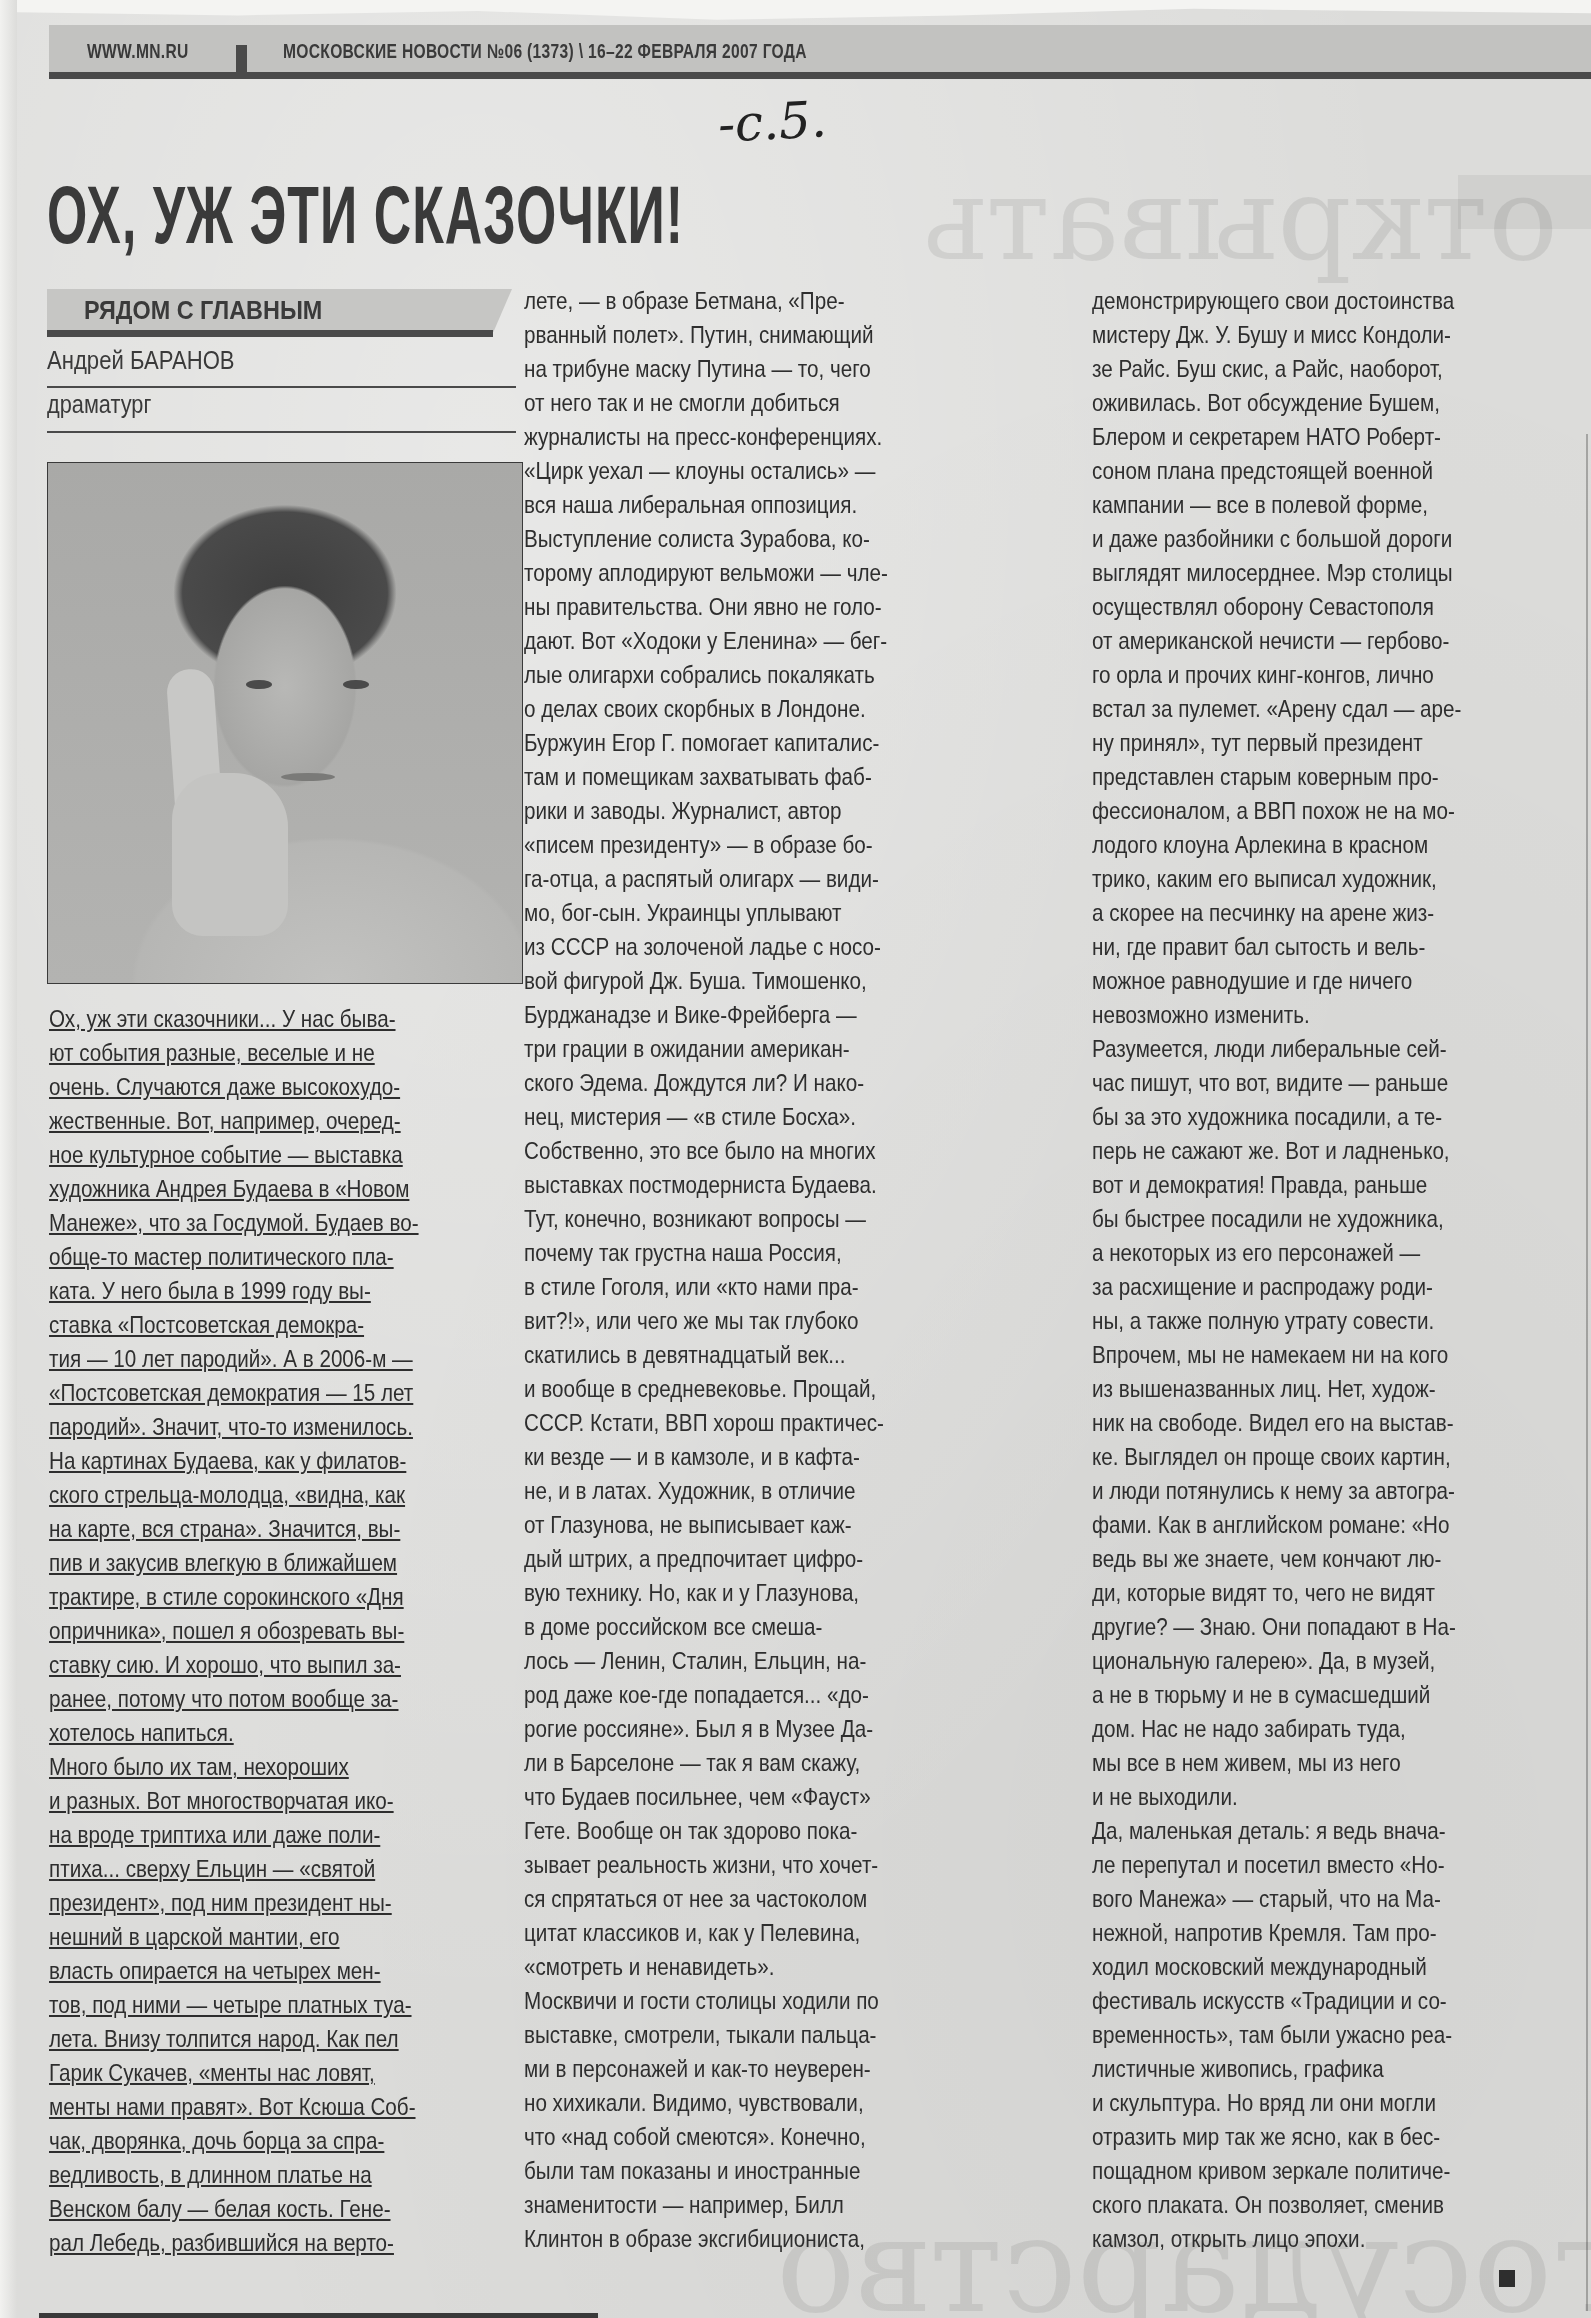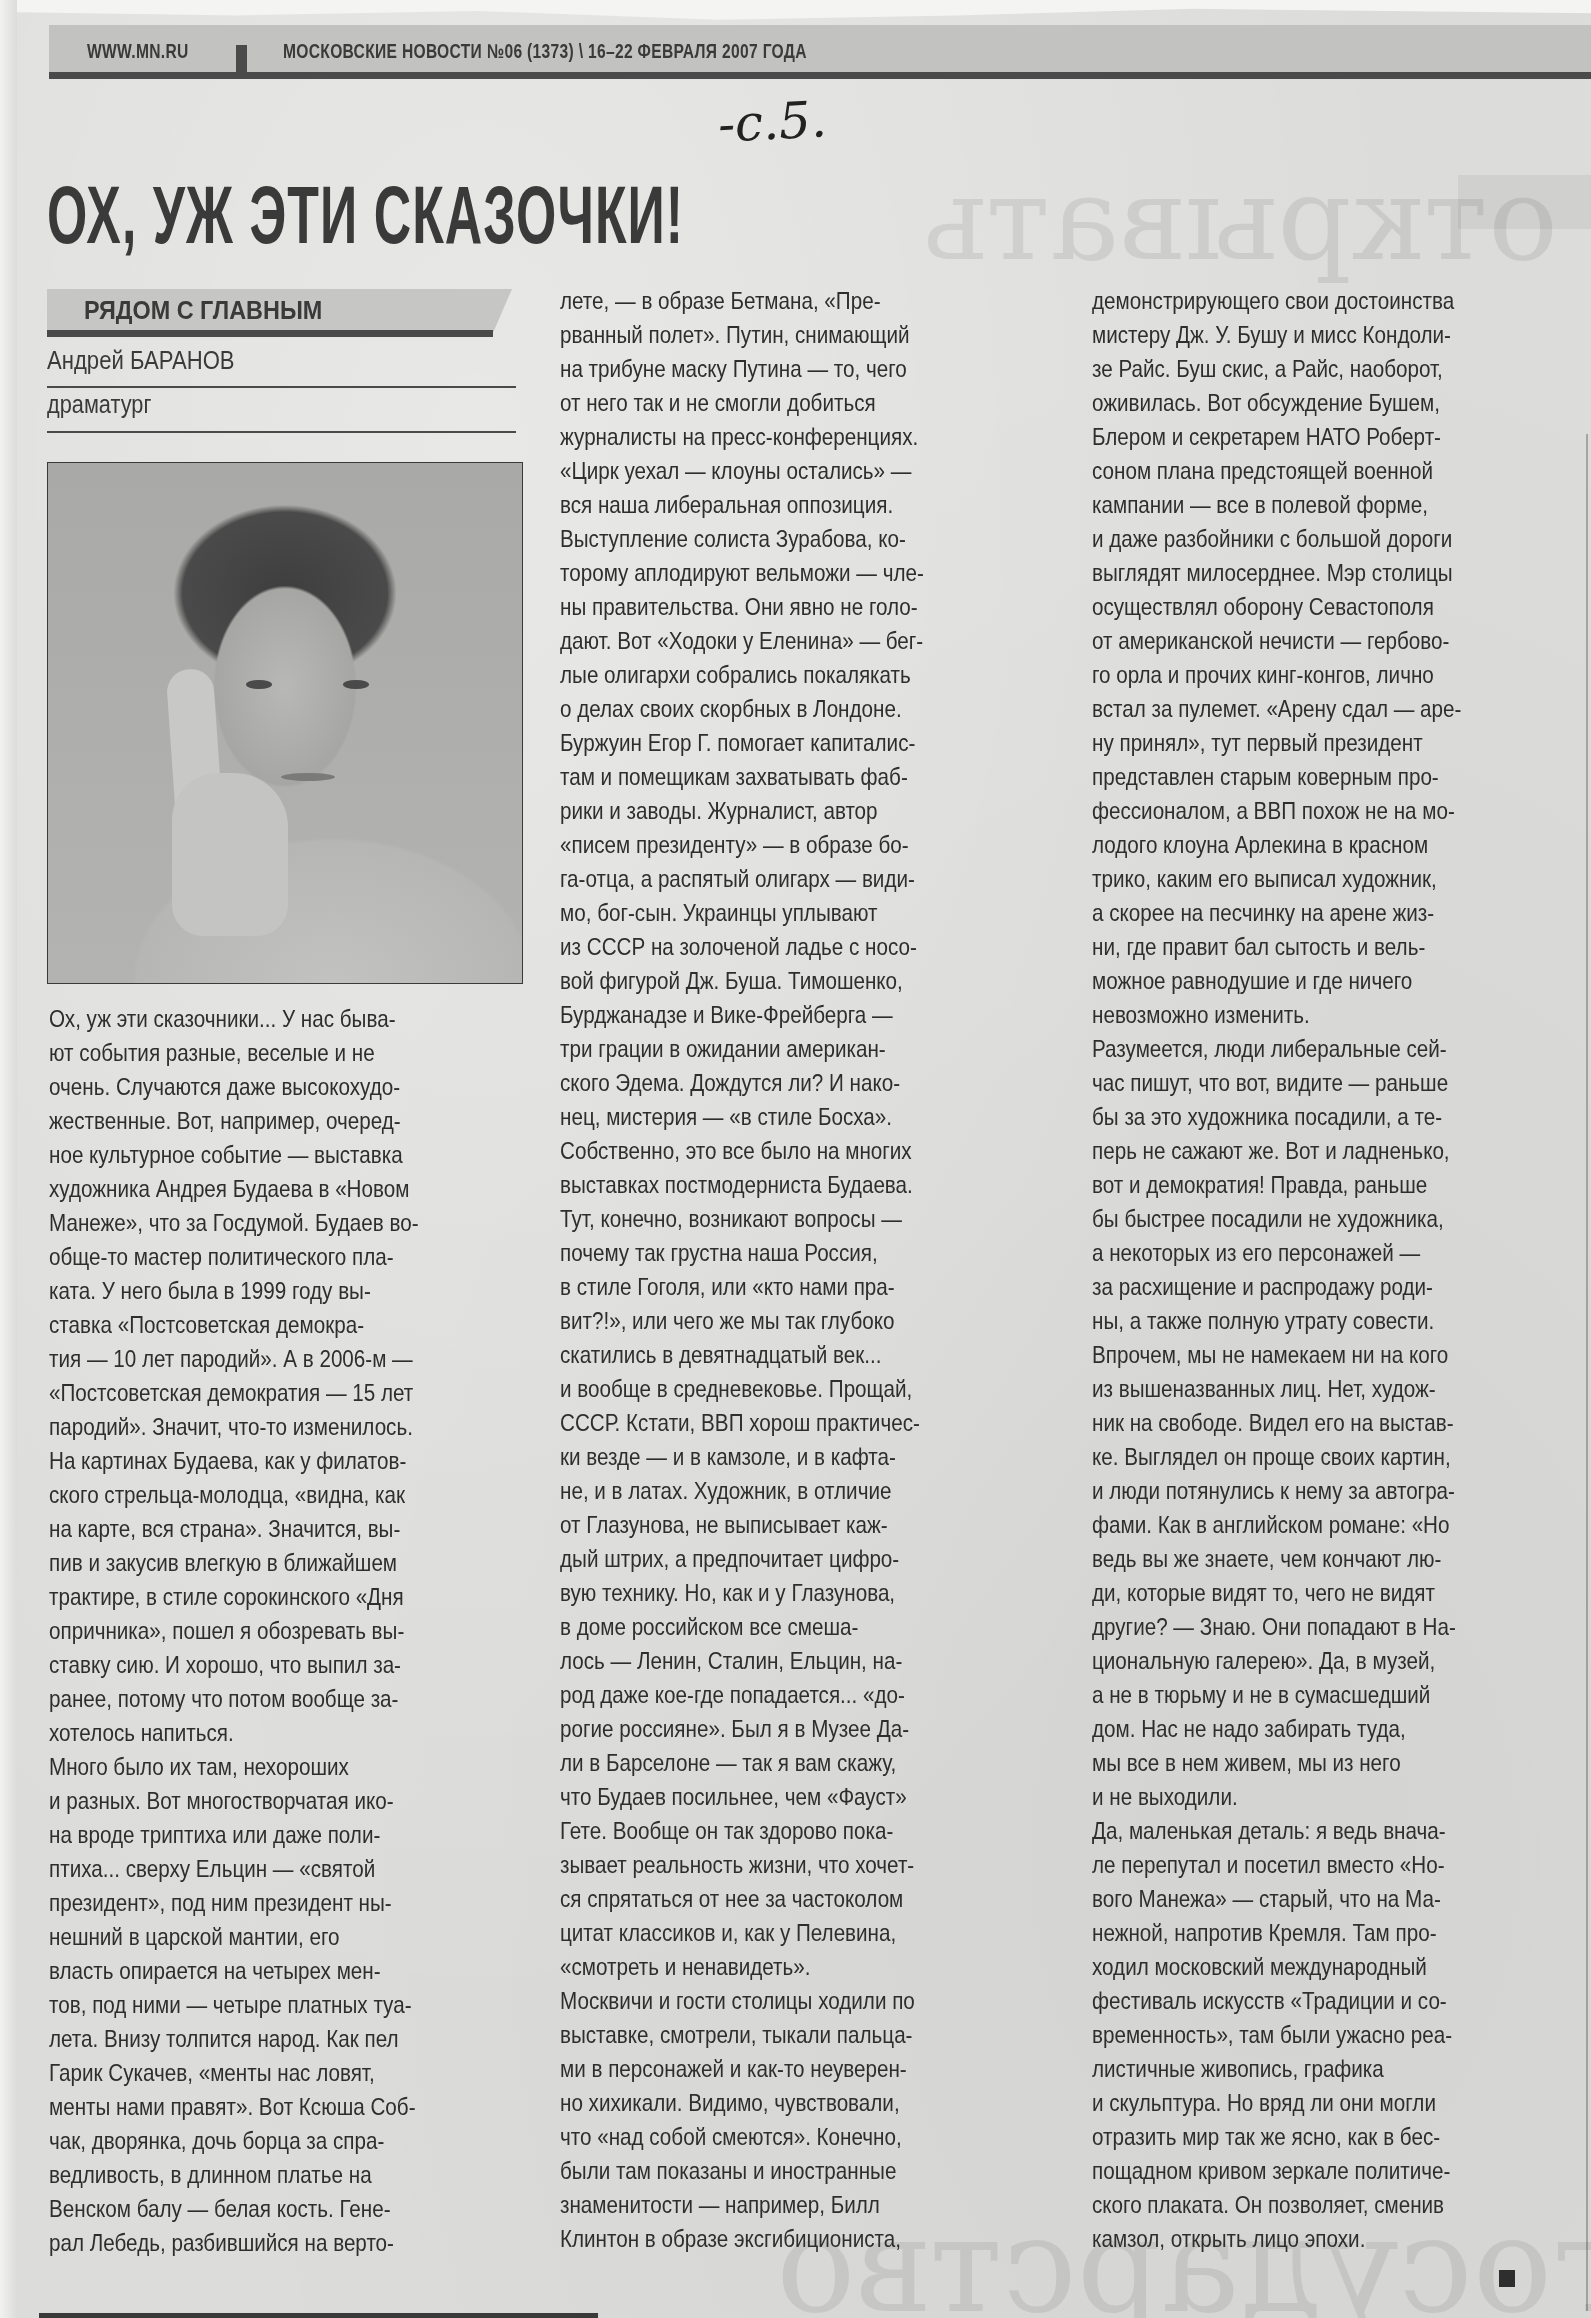--- a/index.html
+++ b/index.html
@@ -113,22 +113,22 @@
     background: #c4c4c2; border-radius: 47px 54px 31px 31px;
   }
   .photo-eye { position: absolute; width: 26px; height: 9.3px; background: #4a4a4a; border-radius: 50%; }
   .photo-mouth { position: absolute; left: 233px; top: 310px; width: 54px; height: 7.8px; background: #7a7a78; border-radius: 50%; }
   
   .col {
     position: absolute; font-size: 24px; line-height: 34px; color: #2e2e2e;
     white-space: nowrap;
   }
   .col .line { display: block; transform-origin: left top; transform: scaleX(0.86); height: 34px; }
-  .col1 { left: 49px; top: 1002px; }
-  .col2 { left: 560px; top: 284px; }
+  .col1 { left: 49px; top: 1002px; text-decoration: underline; }
+  .col2 { left: 524px; top: 284px; }
   .col3 { left: 1092px; top: 284px; }
   .end-mark {
     position: absolute; left: 1499px; top: 2270px; width: 15.5px; height: 17px; background: #2e2e2e;
   }
   .bottom-rule {
     position: absolute; left: 39px; top: 2313px; width: 559px; height: 5.4px; background: #3a3a3a;
   }
   .right-edge-line {
     position: absolute; left: 1586px; top: 434px; width: 1.6px; height: 1877px; background: rgba(0,0,0,0.25);
   }

